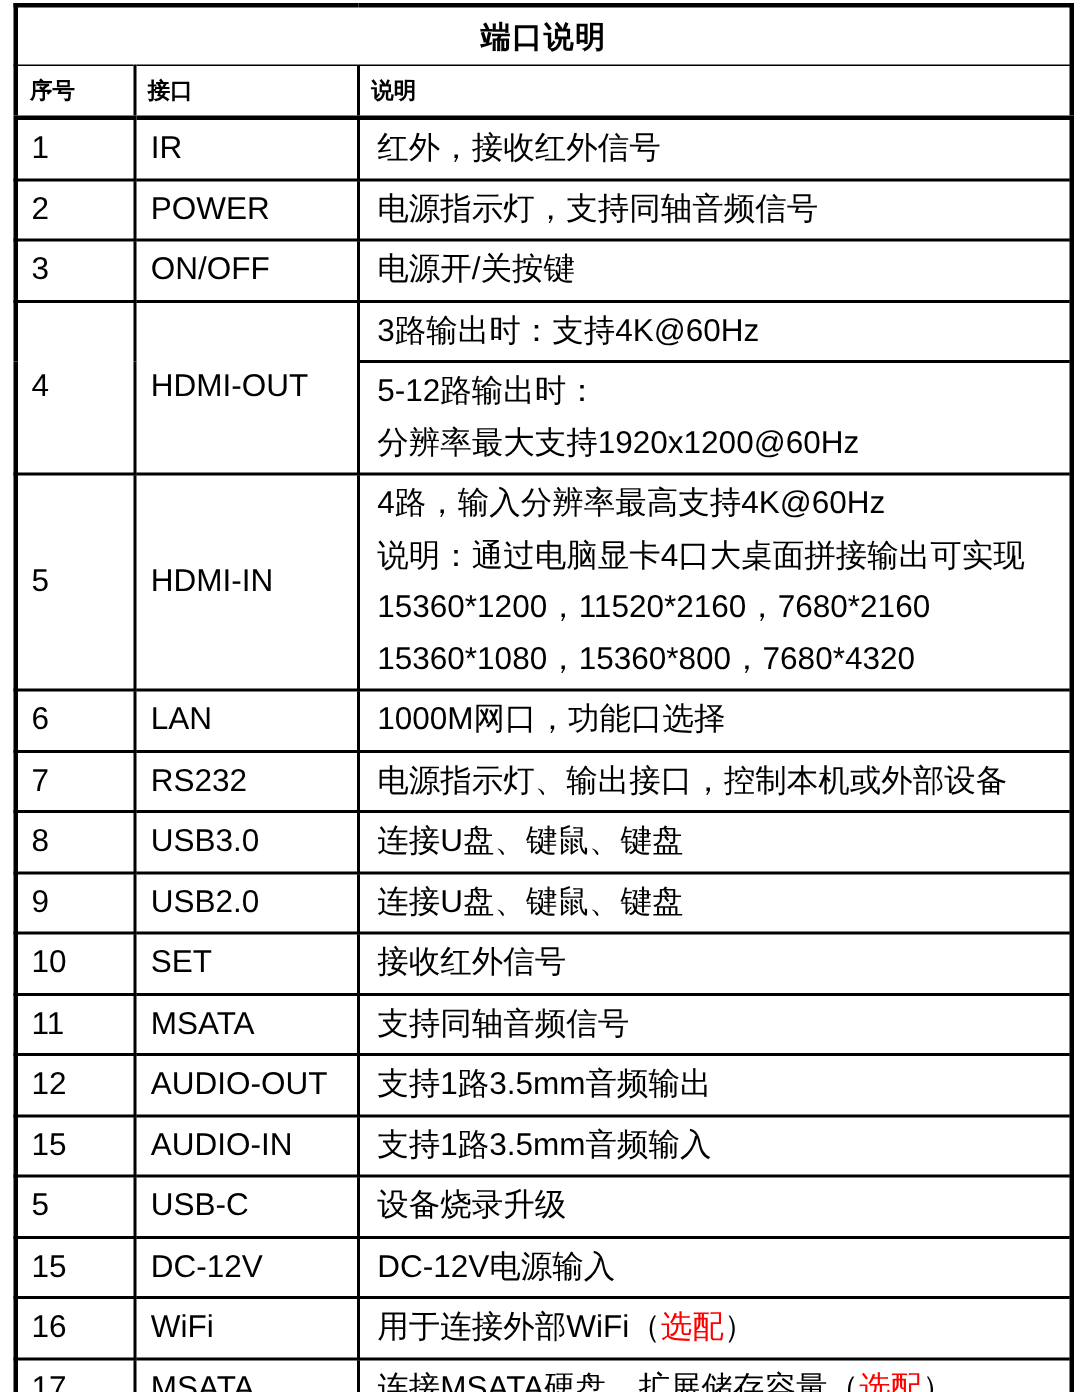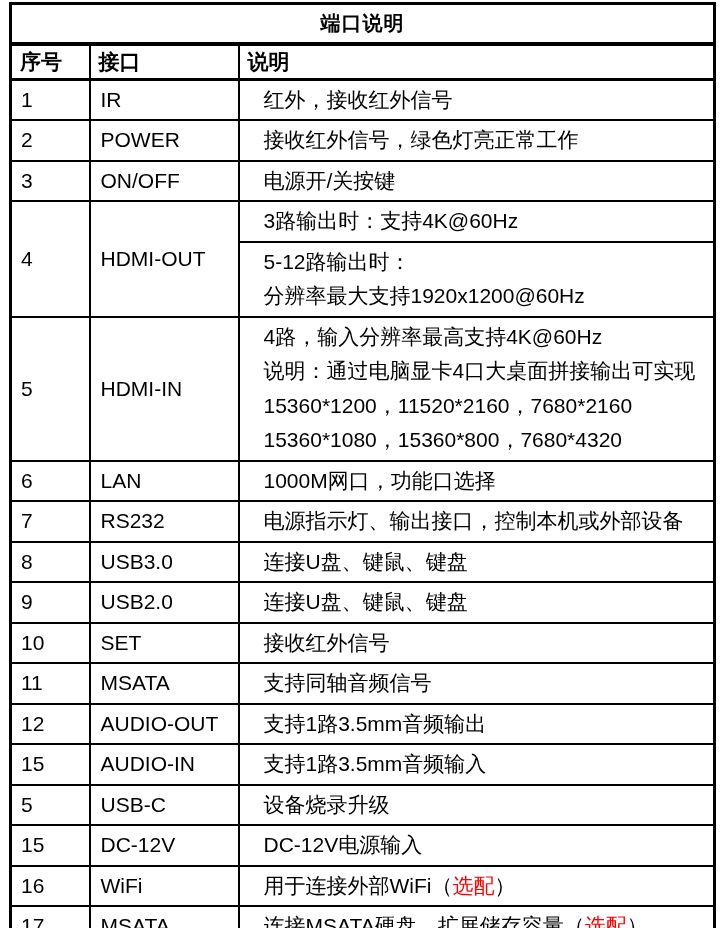--- a/index.html
+++ b/index.html
@@ -31,36 +31,36 @@
   tr.title-row th {
     border-bottom: 1px solid #000000;
     height: 40px;
     font-size: 20px;
     font-weight: bold;
     text-align: center;
     letter-spacing: 1px;
     padding: 0;
   }
   tr.header-row th {
-    border-top: 4px solid #000000;
+    border-top: 1px solid #000000;
     border-bottom: 3px solid #000000;
     height: 35px;
-    font-size: 21px;
+    font-size: 15px;
     font-weight: bold;
     text-align: left;
     padding: 2px 8px;
   }
   tbody td {
     font-size: 21px;
     height: 34px;
     padding: 2px 8px;
   }
   td.col-no   { padding-left: 9px; }
   td.col-port { padding-left: 10px; }
-  td.col-desc { padding-left: 24px; }
+  td.col-desc { padding-left: 12px; }
   .line { line-height: 34.5px; white-space: nowrap; }
 </style>
 </head>
 <body>
 
 <div class="page">
   <table class="port-table">
     <colgroup>
       <col class="c-no">
       <col class="c-port">
@@ -81,21 +81,21 @@
           <td class="col-no" rowspan="1">1</td>
           <td class="col-port" rowspan="1">IR</td>
           <td class="col-desc">
             <div class="line"><span>红外，接收红外信号</span></div>
           </td>
         </tr>
         <tr>
           <td class="col-no" rowspan="1">2</td>
           <td class="col-port" rowspan="1">POWER</td>
           <td class="col-desc">
-            <div class="line"><span>接收红外信号，绿色灯亮正常工作</span></div>
+            <div class="line"><span>电源指示灯，支持同轴音频信号</span></div>
           </td>
         </tr>
         <tr>
           <td class="col-no" rowspan="1">3</td>
           <td class="col-port" rowspan="1">ON/OFF</td>
           <td class="col-desc">
             <div class="line"><span>电源开/关按键</span></div>
           </td>
         </tr>
         <tr>

